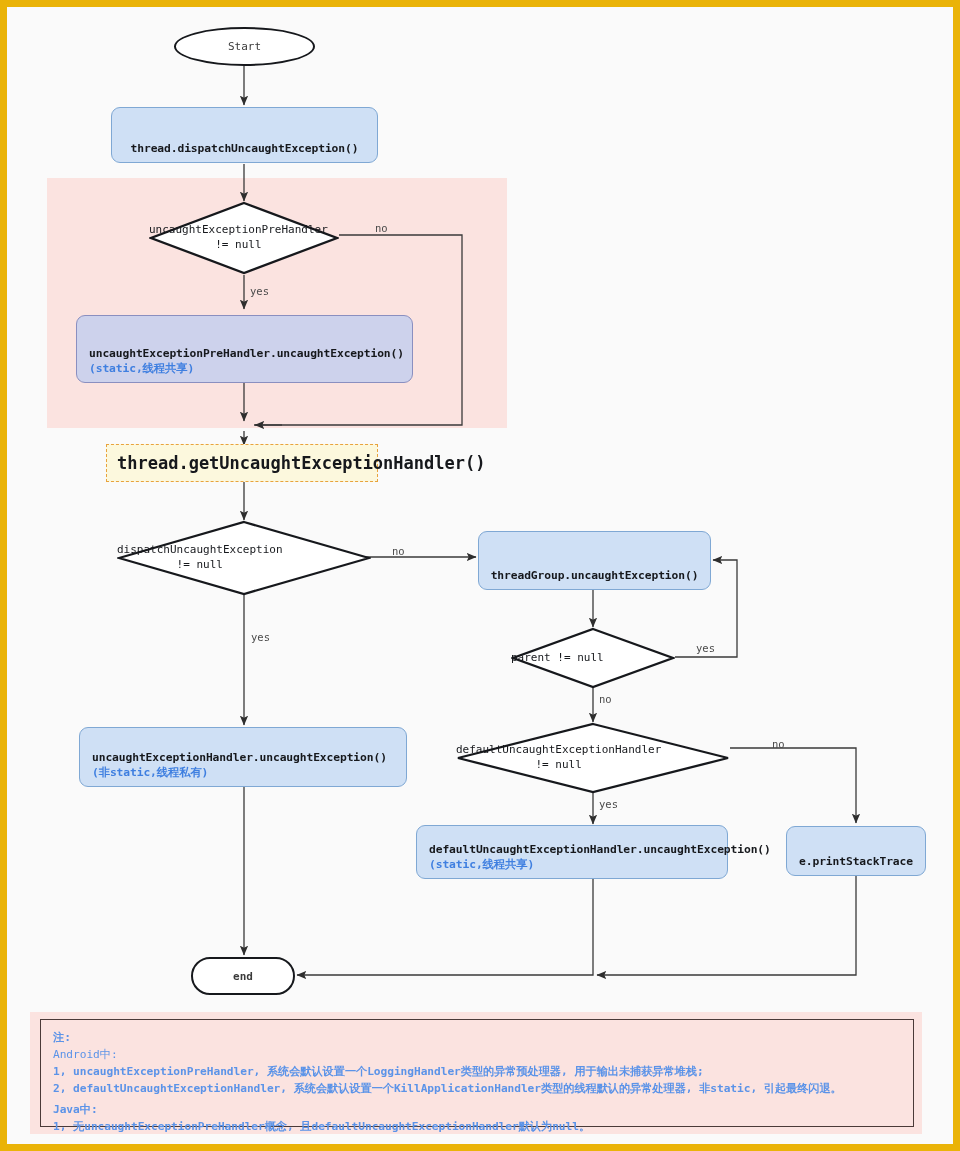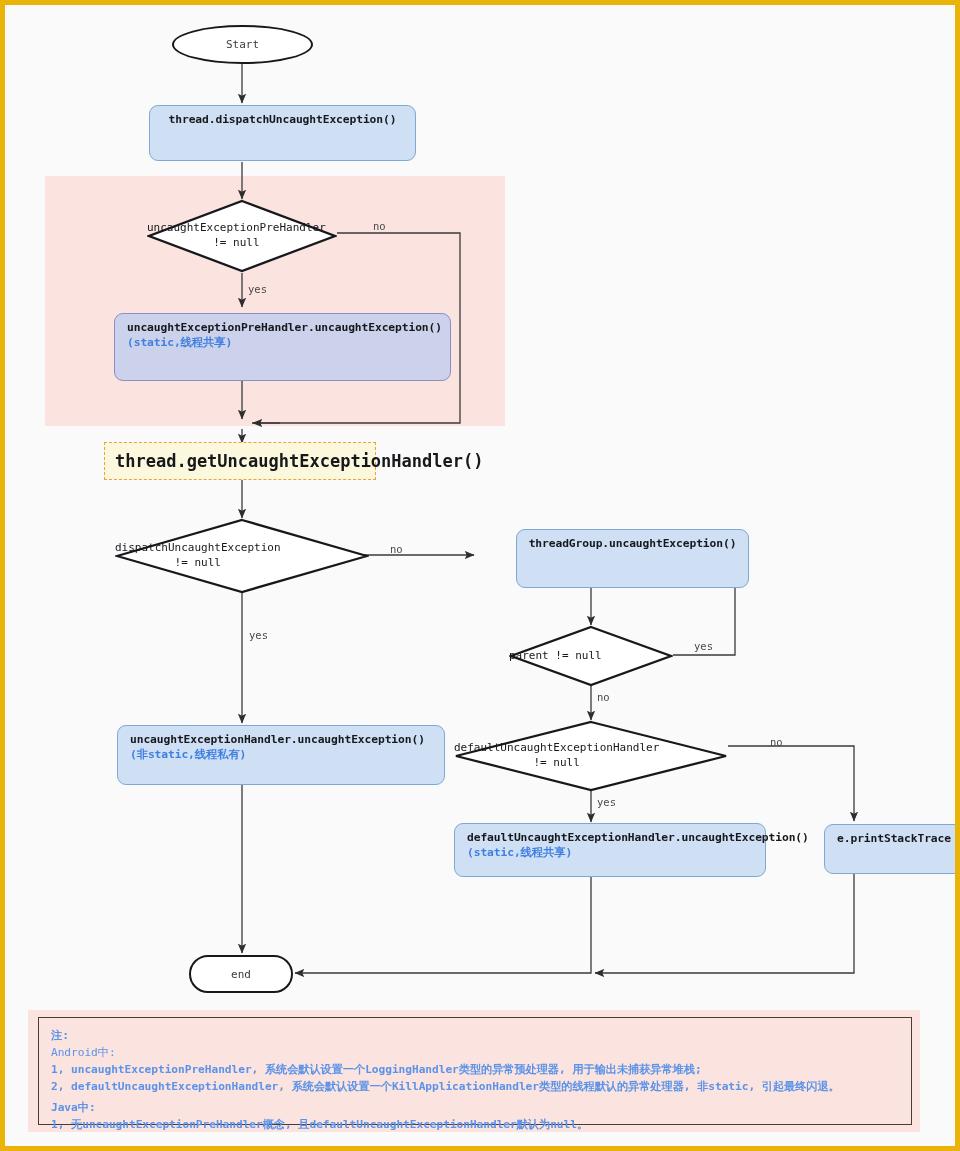--- a/index.html
+++ b/index.html
@@ -11,42 +11,41 @@
     width: 960px;
     height: 1151px;
     font-family: "DejaVu Sans Mono", "Liberation Mono", monospace;
     overflow: hidden;
   }
   #canvas {
     position: relative;
     width: 960px;
     height: 1151px;
     background: #fafafa;
-    border: 5px solid #eab308;
+    border: 7px solid #eab308;
     box-sizing: border-box;
     overflow: hidden;
   }
   svg#wires {
     position: absolute;
     left: 0; top: 0;
     width: 960px;
     height: 1151px;
     pointer-events: none;
   }
   .region {
     position: absolute;
     background: #fbe3e0;
   }
   .node {
     position: absolute;
     box-sizing: border-box;
     display: flex;
     flex-direction: column;
-    justify-content: flex-start;
-    margin-left: 40px;
+    justify-content: flex-end;
   }
   .proc {
     background: #cfe0f5;
     border: 1.2px solid #7fa8d4;
     border-radius: 9px;
     padding: 6px 12px;
   }
   .proc.shared {
     background: #cdd2ec;
     border-color: #8a8fc0;
@@ -266,21 +265,21 @@
 
   <div class="node proc" style="left:409px; top:818px; width:312px; height:54px;">
     <div class="main">defaultUncaughtExceptionHandler.uncaughtException()</div>
     <div class="sub">(static,线程共享)</div>
   </div>
 
   <div class="node proc" style="left:779px; top:819px; width:140px; height:50px; align-items:center;">
     <div class="main">e.printStackTrace</div>
   </div>
 
-  <div class="terminal stadium" style="left:184px; top:950px; width:104px; height:38px;">
+  <div class="terminal stadium" style="left:184px; top:950px; width:104px; height:38px;font-weight:bold;">
     <span>end</span>
   </div>
 
   <div class="notebox" style="left:23px; top:1005px; width:892px; height:122px;">
     <div class="noteinner" id="note-inner">
         <div class="note-line b">注:</div>
         <div class="note-line plain">Android中:</div>
         <div class="note-line b">1, uncaughtExceptionPreHandler, 系统会默认设置一个LoggingHandler类型的异常预处理器, 用于输出未捕获异常堆栈;</div>
         <div class="note-line b">2, defaultUncaughtExceptionHandler, 系统会默认设置一个KillApplicationHandler类型的线程默认的异常处理器, 非static, 引起最终闪退。</div>
         <div class="note-line plain" style="height: 4px;">&nbsp;</div>

